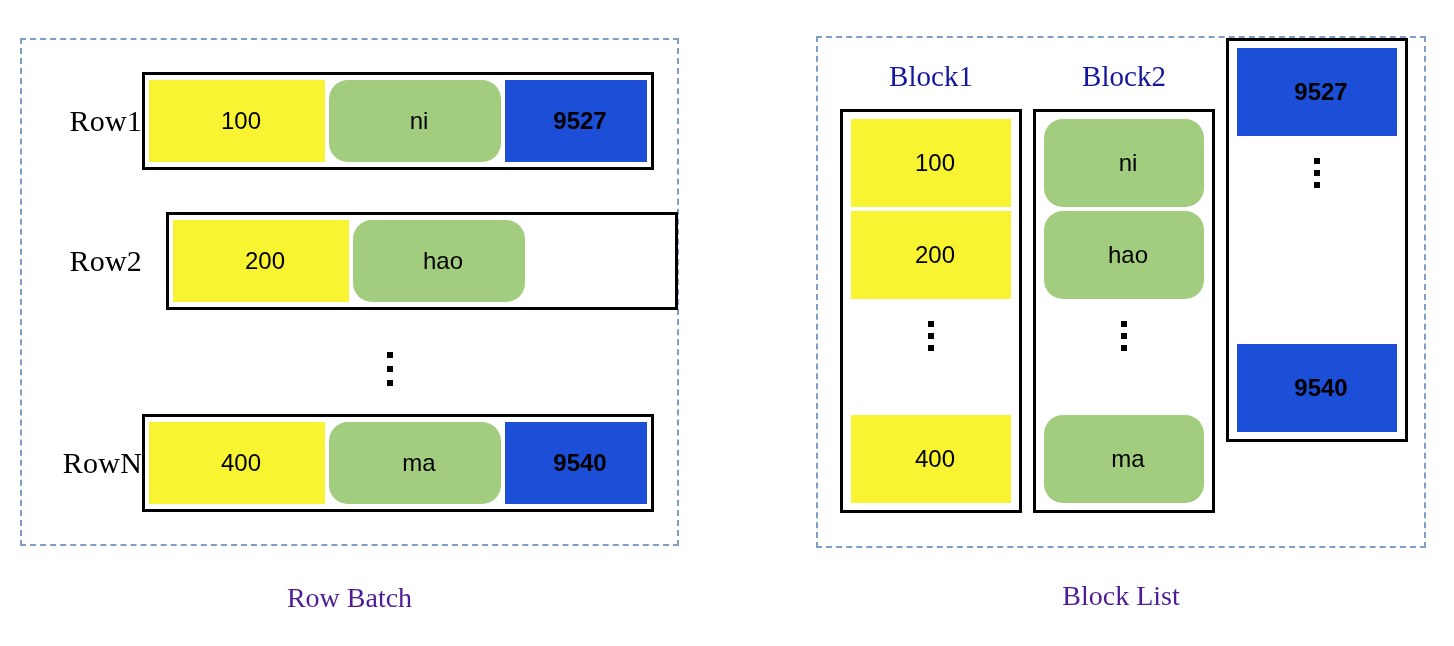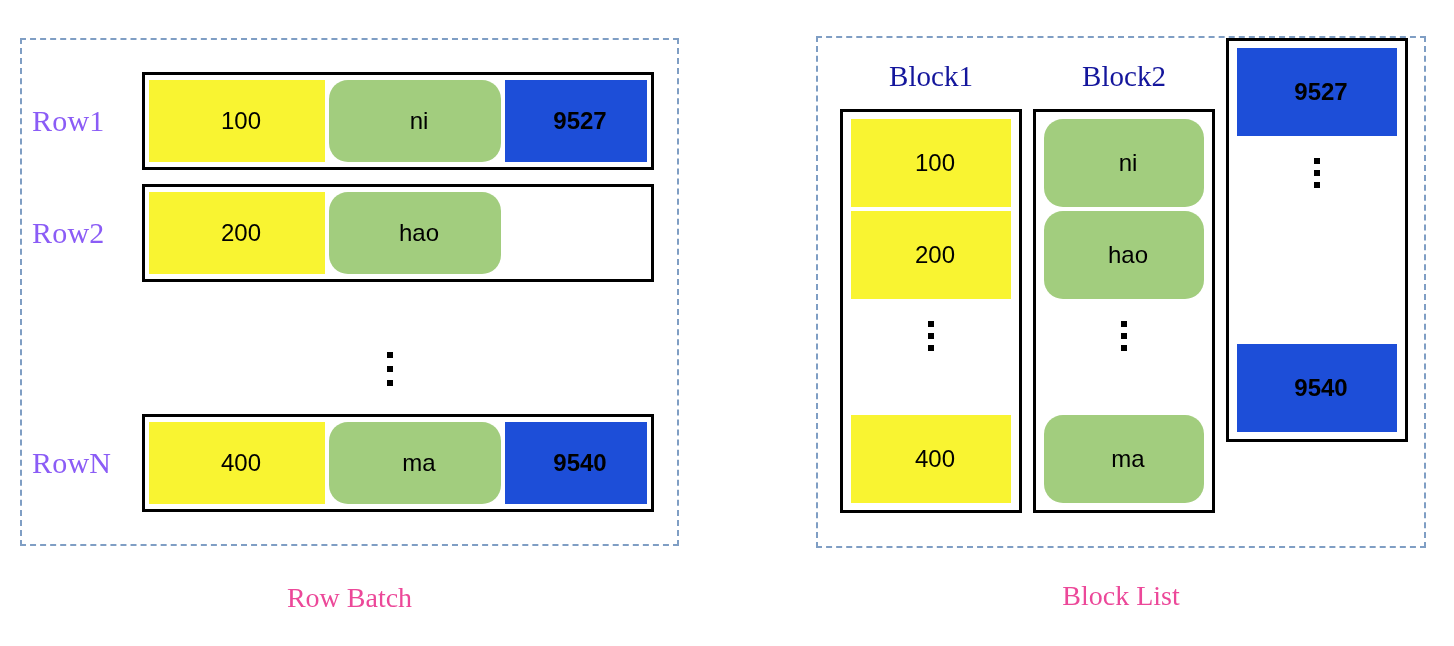--- a/index.html
+++ b/index.html
@@ -31,22 +31,22 @@
     height: 508px;
   }
 
   .row-wrap {
     position: absolute;
     display: flex;
     align-items: center;
   }
   .row-label {
     width: 110px;
-    text-align: left;
-    color: #8b5cf6;
+    text-align: right;
+    color: #000000;
     font-family: "Liberation Serif", serif;
     font-size: 30px;
     font-weight: 400;
     letter-spacing: .2px;
     white-space: nowrap;
   }
   .row-box {
     border: 3px solid #000000;
     background: #ffffff;
     box-sizing: border-box;
@@ -136,42 +136,42 @@
     left: 50%;
     transform: translateX(-50%);
     height: 30px;
   }
 
   
   .caption {
     position: absolute;
     font-family: "Liberation Serif", serif;
     font-size: 28px;
-    color: #ec4899;
+    color: #4c1d95;
     white-space: nowrap;
     text-align: center;
   }
   #caption-row-batch  { left: 20px; width: 659px; top: 582px; }
   #caption-block-list { left: 816px; width: 610px; top: 580px; }
 </style>
 </head>
 <body>
 
 <div class="dashed-panel" id="row-batch-panel">
 
   <div class="row-wrap" style="left:10px; top:32px;">
     <div class="row-label">Row1</div>
     <div class="row-box">
       <div class="cell cell-id">100</div>
       <div class="cell cell-name">ni</div>
       <div class="cell cell-num">9527</div>
     </div>
   </div>
 
-  <div class="row-wrap" style="left:10px; top:144px;">
+  <div class="row-wrap" style="left:10px; top:172px;gap:24px;">
     <div class="row-label">Row2</div>
     <div class="row-box">
       <div class="cell cell-id">200</div>
       <div class="cell cell-name">hao</div>
     </div>
   </div>
 
   <div class="v-ellipsis" style="left:361px; top:312px;">
     <span></span>
     <span></span>

